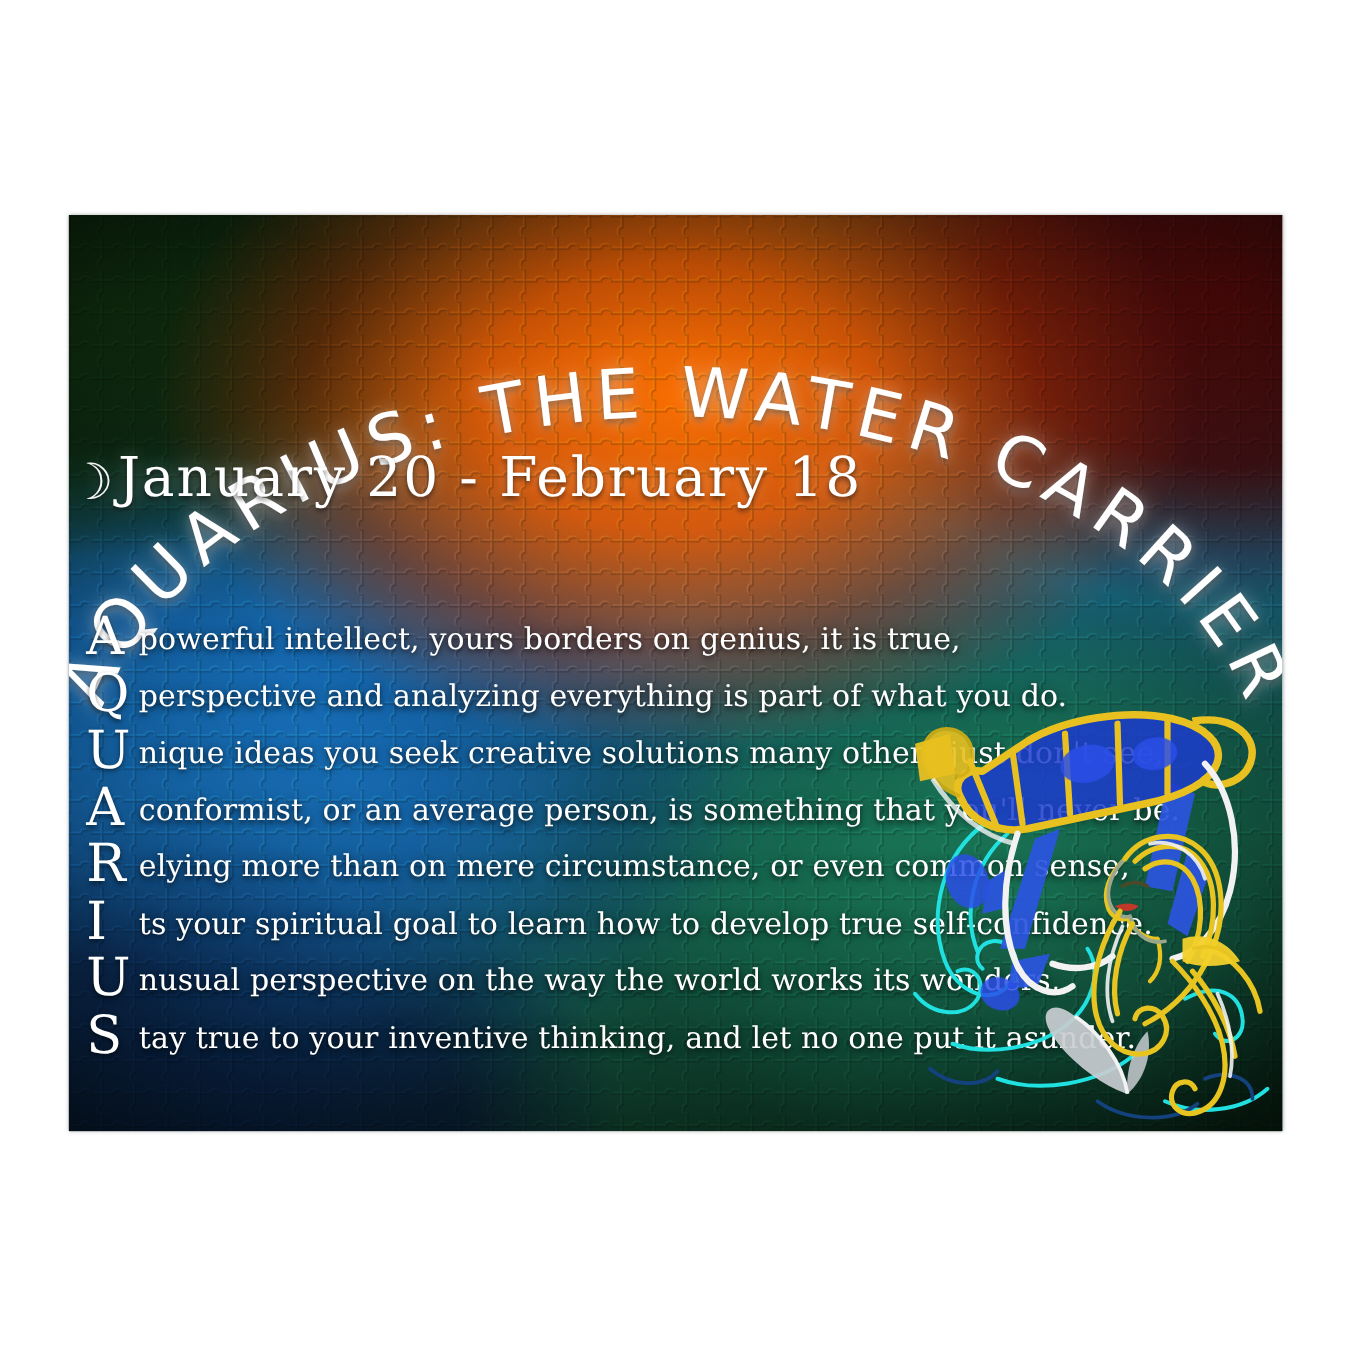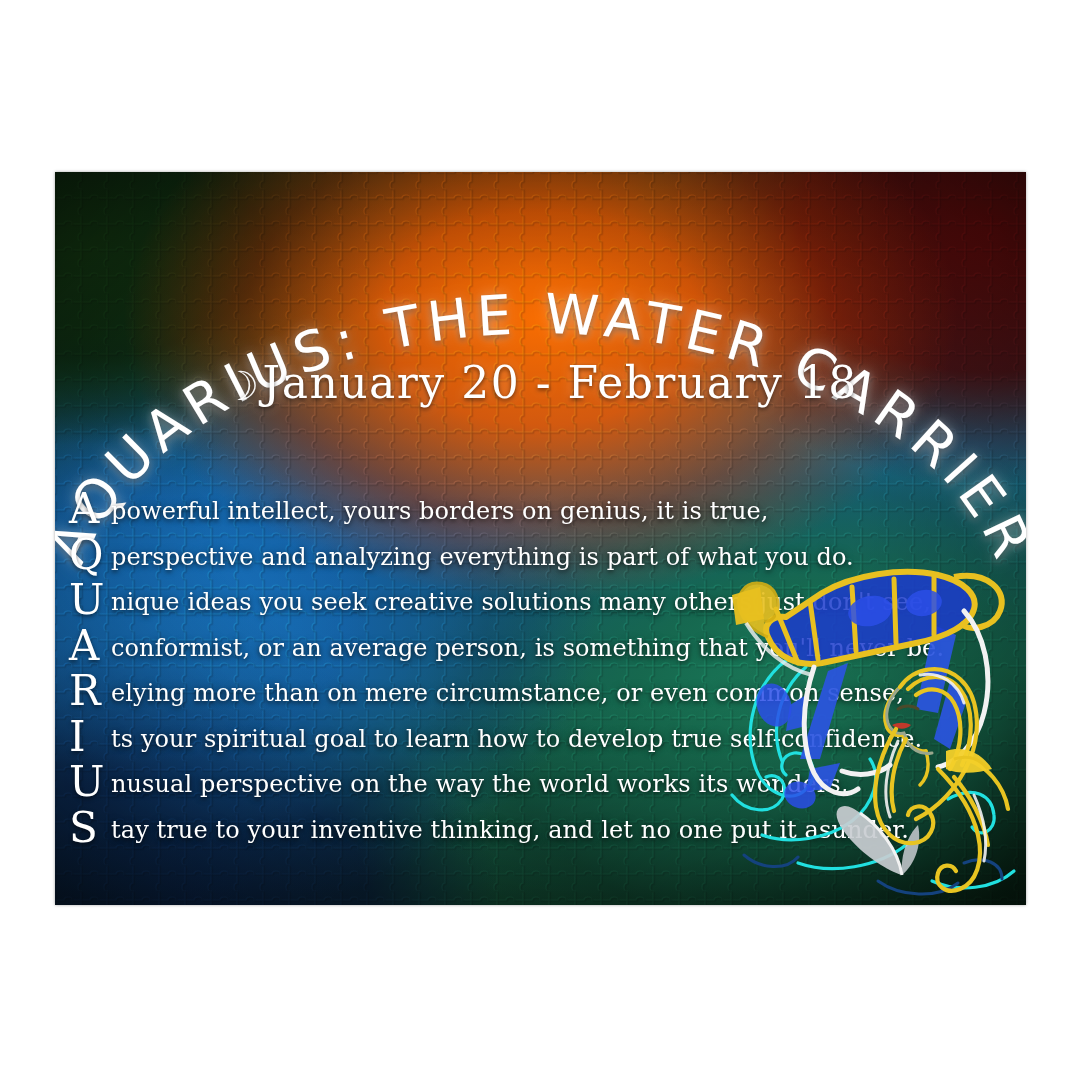--- a/index.html
+++ b/index.html
@@ -64,21 +64,20 @@
     font-size:55px;
     letter-spacing:7px;
     fill:#ffffff;
     font-weight:400;
   }
 
   
   #subtitle{
     position:absolute;
     left:0;right:0;top:185px;
-    text-align:center;
     font-family:"DejaVu Serif", serif;
     font-size:44px;
     color:#ffffff;
     letter-spacing:1.5px;
     text-shadow:0 2px 4px rgba(0,0,0,.55), 0 0 14px rgba(255,255,255,.30);
     white-space:nowrap;
   }
   #subtitle .glyph{
     display:inline-block;
     font-size:40px;

